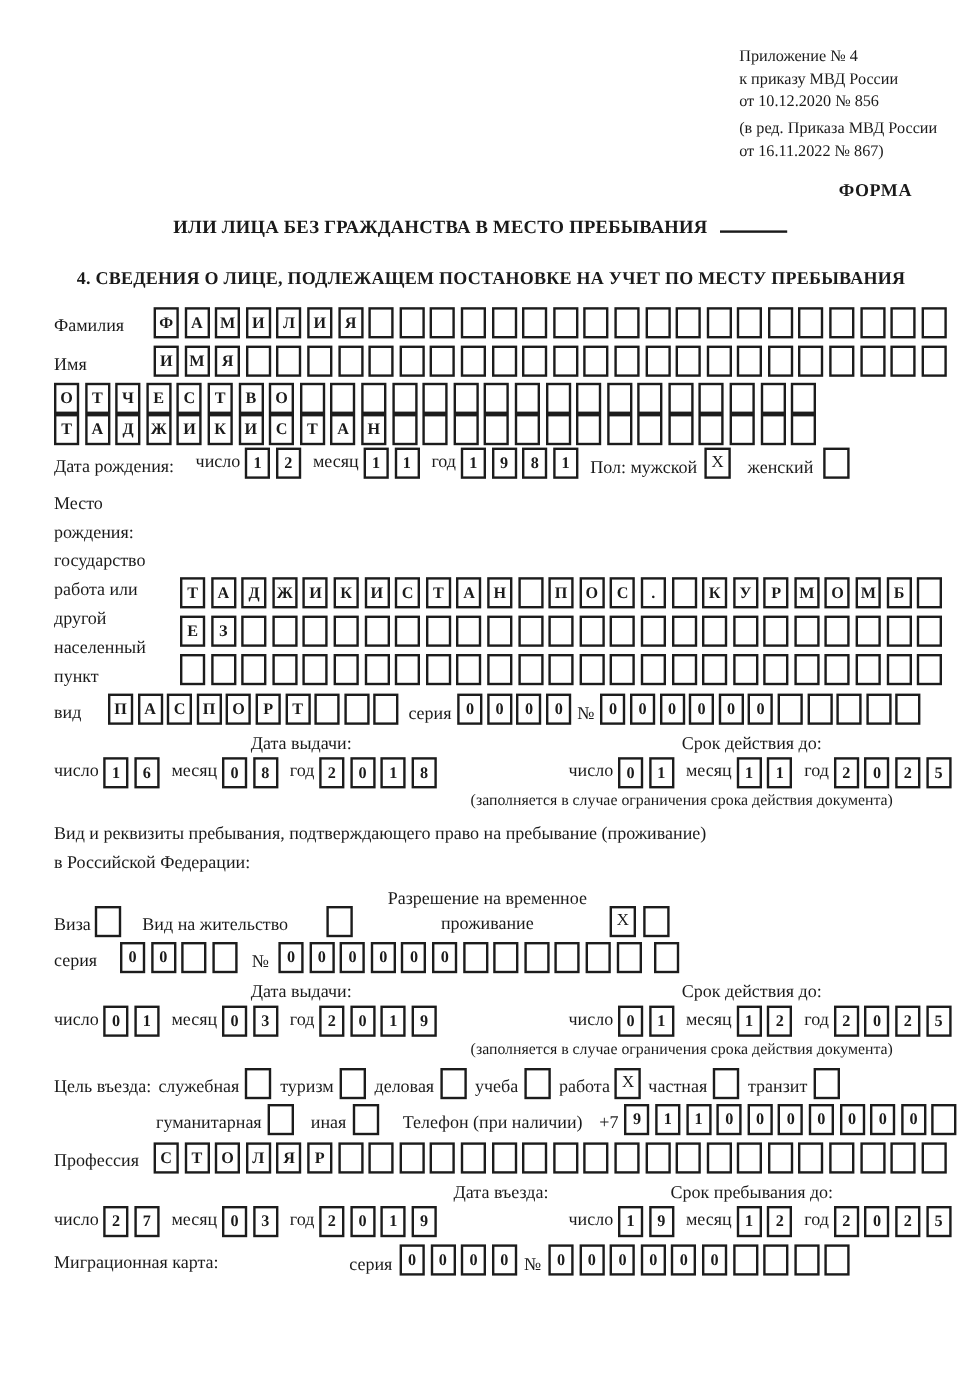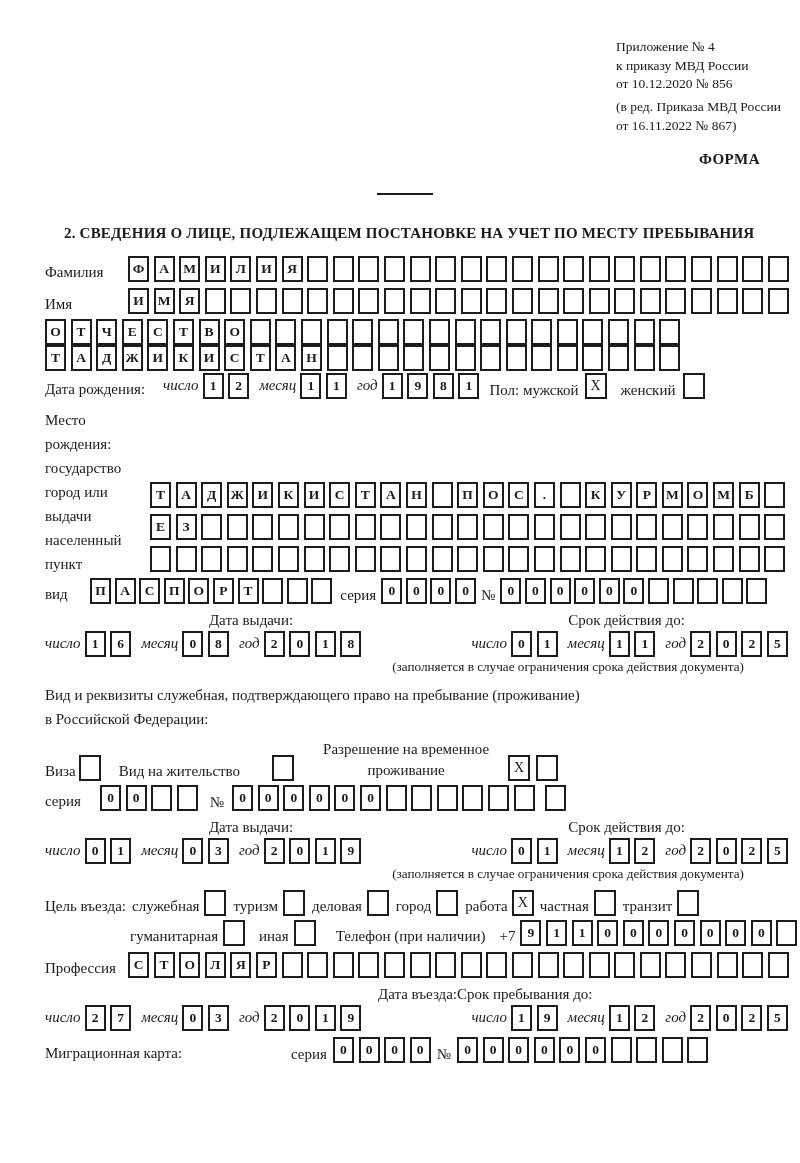--- a/index.html
+++ b/index.html
@@ -28,21 +28,21 @@
   .cb {
     width: 22px; height: 26px; flex: none;
     border: 2px solid #1c1c1c; display: inline-flex;
     align-items: center; justify-content: center;
     font-size: 14px; background:#fff;
   }
   .frow { display: flex; align-items: flex-end; margin-bottom: 6px; }
   .flabel { flex: none; padding-top: 4px; line-height: 19px; }
   .w { padding-top: 4px; flex: none; }
   .dg { display: inline-flex; align-items: flex-start; }
-  .dg .w { margin-right: 4px; font-style: italic; }
+  .dg .w { margin-right: 4px; }
   .dg .grid { margin-right: 10px; }
   .dhead { display: flex; font-size: 15px; margin: 8px 0 2px 0; }
   .note { font-size: 13.2px; text-align: right; margin: 2px 52px 6px 0; }
   .plain { margin: 8px 0 4px 0; line-height: 1.6; }
   .center-bold { text-align: center; font-weight: bold; font-size: 14.5px; margin: 2px 0 4px 0; }
 </style>
 </head>
 <body>
 
 <div class="top-note">
@@ -50,24 +50,24 @@
   <div>к приказу МВД России</div>
   <div>от 10.12.2020 № 856</div>
   <span class="gap"></span>
   <div>(в ред. Приказа МВД России</div>
   <div>от 16.11.2022 № 867)</div>
 </div>
 
 <div class="forma">ФОРМА</div>
 
 <div class="title">
-  <div><span class="blank-line"></span></div>
+  <div><span>ИЛИ ЛИЦА БЕЗ ГРАЖДАНСТВА В МЕСТО ПРЕБЫВАНИЯ</span><span class="blank-line"></span></div>
 </div>
 
-<div class="sec-head">2. СВЕДЕНИЯ О ЛИЦЕ, ПОДЛЕЖАЩЕМ ПОСТАНОВКЕ НА УЧЕТ ПО МЕСТУ ПРЕБЫВАНИЯ</div>
+<div class="sec-head">4. СВЕДЕНИЯ О ЛИЦЕ, ПОДЛЕЖАЩЕМ ПОСТАНОВКЕ НА УЧЕТ ПО МЕСТУ ПРЕБЫВАНИЯ</div>
 
 <div class="content">
 
   <div class="frow">
     <span class="flabel" style="width:83px">Фамилия</span>
     <span class="grid">
         <span class="cell">Ф</span>
         <span class="cell">А</span>
         <span class="cell">М</span>
         <span class="cell">И</span>
@@ -212,21 +212,21 @@
     <span class="w" style="margin-right:6px"><span>Пол:</span> <span>мужской</span></span>
     <span class="cb">X</span>
     <span class="w" style="margin:0 8px 0 14px">женский</span>
     <span class="cb"></span>
   </div>
 
   <div class="frow" style="margin-bottom:2px">
     <span class="flabel" style="width:105px; line-height:24px">
       <span>Место рождения:</span><br>
       <span>государство</span><br>
-      <span>город или выдачи</span><br>
+      <span>работа или другой</span><br>
       <span>населенный пункт</span>
     </span>
     <span>
       <div class="grid" style="margin-bottom:6px">
           <span class="cell">Т</span>
           <span class="cell">А</span>
           <span class="cell">Д</span>
           <span class="cell">Ж</span>
           <span class="cell">И</span>
           <span class="cell">К</span>
@@ -385,21 +385,21 @@
           <span class="cell">2</span>
           <span class="cell">0</span>
           <span class="cell">2</span>
           <span class="cell">5</span>
         </span>
     </span>
   </div>
   <div class="note">(заполняется в случае ограничения срока действия документа)</div>
 
   <div class="plain">
-    <div>Вид и реквизиты служебная, подтверждающего право на пребывание (проживание)</div>
+    <div>Вид и реквизиты пребывания, подтверждающего право на пребывание (проживание)</div>
     <div>в Российской Федерации:</div>
   </div>
 
   <div class="frow" style="margin-bottom:4px">
     <span class="flabel">Виза</span>
     <span class="cb" style="margin-left:3px"></span>
     <span class="flabel" style="margin-left:18px">Вид на жительство</span>
     <span class="cb" style="margin-left:32px"></span>
     <span class="flabel" style="margin-left:14px; width:196px; text-align:center; line-height:21px">Разрешение на временное проживание</span>
     <span class="cb" style="margin-left:4px">X</span>
@@ -481,21 +481,21 @@
   <div class="note">(заполняется в случае ограничения срока действия документа)</div>
 
   <div class="frow" style="margin-top:8px; margin-bottom:4px">
     <span class="flabel">Цель въезда:</span>
     <span class="flabel" style="margin-left:6px">служебная</span>
     <span class="cb" style="margin-left:5px"></span>
     <span class="flabel" style="margin-left:7px">туризм</span>
     <span class="cb" style="margin-left:5px"></span>
     <span class="flabel" style="margin-left:7px">деловая</span>
     <span class="cb" style="margin-left:5px"></span>
-    <span class="flabel" style="margin-left:7px">город</span>
+    <span class="flabel" style="margin-left:7px">учеба</span>
     <span class="cb" style="margin-left:5px"></span>
     <span class="flabel" style="margin-left:7px">работа</span>
     <span class="cb" style="margin-left:4px">X</span>
     <span class="flabel" style="margin-left:6px">частная</span>
     <span class="cb" style="margin-left:5px"></span>
     <span class="flabel" style="margin-left:7px">транзит</span>
     <span class="cb" style="margin-left:5px"></span>
   </div>
 
   <div class="frow" style="margin-bottom:6px">
@@ -547,21 +547,21 @@
         <span class="cell"></span>
         <span class="cell"></span>
         <span class="cell"></span>
         <span class="cell"></span>
         <span class="cell"></span>
       </span>
   </div>
 
   <div class="dhead">
     <span style="width:412px; text-align:right">Дата въезда:</span>
-    <span style="flex:1; ">Срок пребывания до:</span>
+    <span style="flex:1; text-align:center">Срок пребывания до:</span>
   </div>
   <div class="frow" style="margin-bottom:6px">
     <span class="dg">
       <span class="w">число</span>
       <span class="grid">
           <span class="cell">2</span>
           <span class="cell">7</span>
         </span>
       <span class="w">месяц</span>
       <span class="grid">

